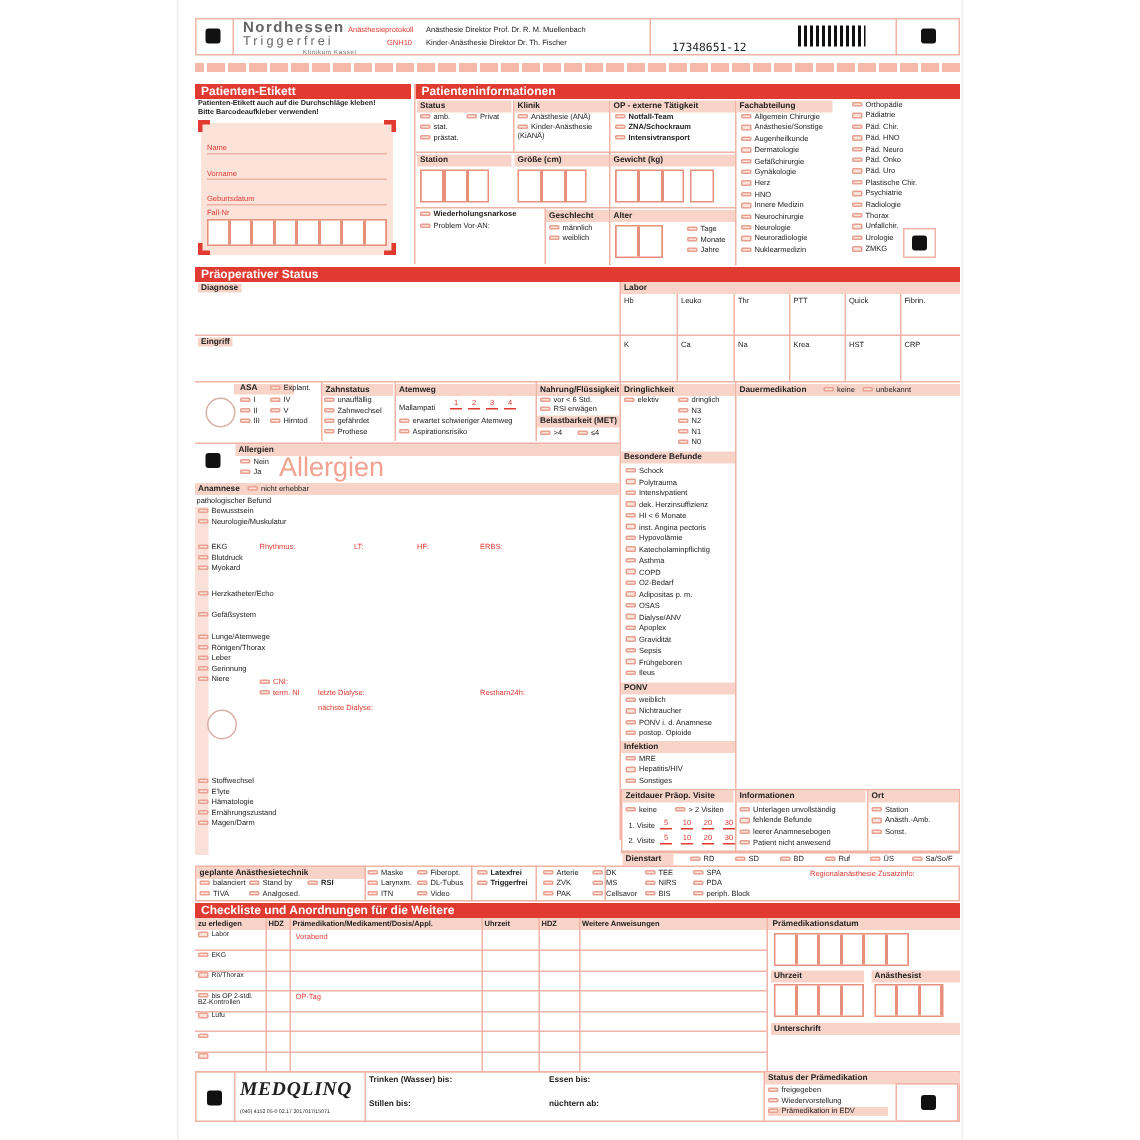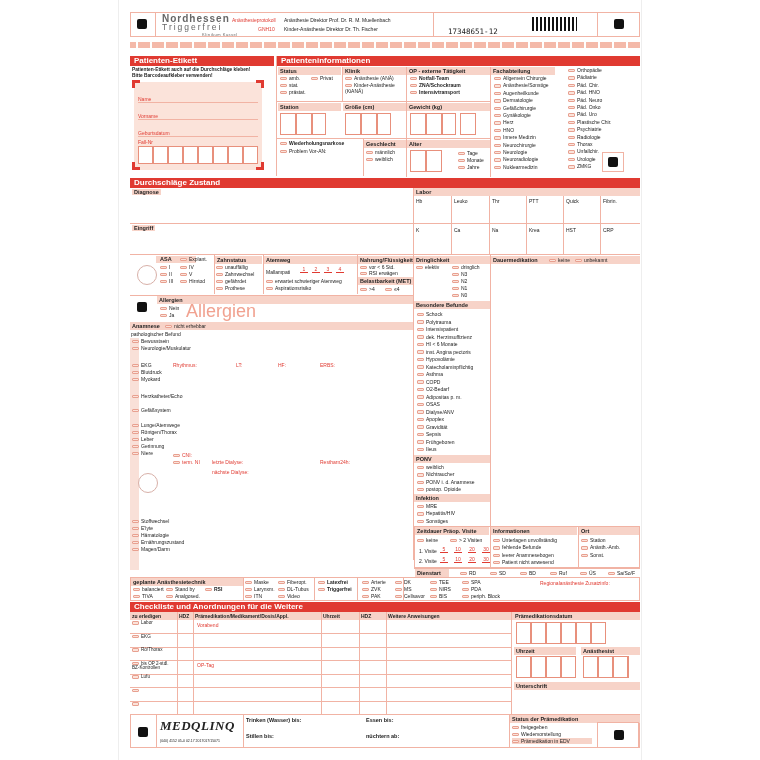--- a/index.html
+++ b/index.html
@@ -136,21 +136,21 @@
     <div class="item " style="left:568px;top:126.2px"><span class="cb"></span><span>Psychiatrie</span></div>
     <div class="item " style="left:568px;top:133.60000000000002px"><span class="cb"></span><span>Radiologie</span></div>
     <div class="item " style="left:568px;top:141px"><span class="cb"></span><span>Thorax</span></div>
     <div class="item " style="left:568px;top:148.4px"><span class="cb"></span><span>Unfallchir.</span></div>
     <div class="item " style="left:568px;top:155.8px"><span class="cb"></span><span>Urologie</span></div>
     <div class="item " style="left:568px;top:163.2px"><span class="cb"></span><span>ZMKG</span></div>
   </div>
 <div class="border" style="left:602px;top:152px;width:22px;height:20px"></div>
 <div class="qr" style="left:606px;top:155px"></div>
 
-<div class="sec" style="left:130px;top:178px;width:510px">Durchschläge Zustand</div>
+<div class="sec" style="left:130px;top:178px;width:510px">Präoperativer Status</div>
 <div class="lblb" style="left:132px;top:189px;background:#f7d3c8;padding:0 2px">Diagnose</div>
 <div class="vline" style="left:413px;top:188px;height:66px"></div>
 <div class="sub" style="left:414px;top:188px;width:226px">Labor</div>
 <div id="labor-row1">
     <div class="lbl" style="left:416px;top:198px">Hb</div>
     <div class="lbl" style="left:454px;top:198px">Leuko</div>
     <div class="vline" style="left:451px;top:196px;height:58px"></div>
     <div class="lbl" style="left:492px;top:198px">Thr</div>
     <div class="vline" style="left:489px;top:196px;height:58px"></div>
     <div class="lbl" style="left:529px;top:198px">PTT</div>

